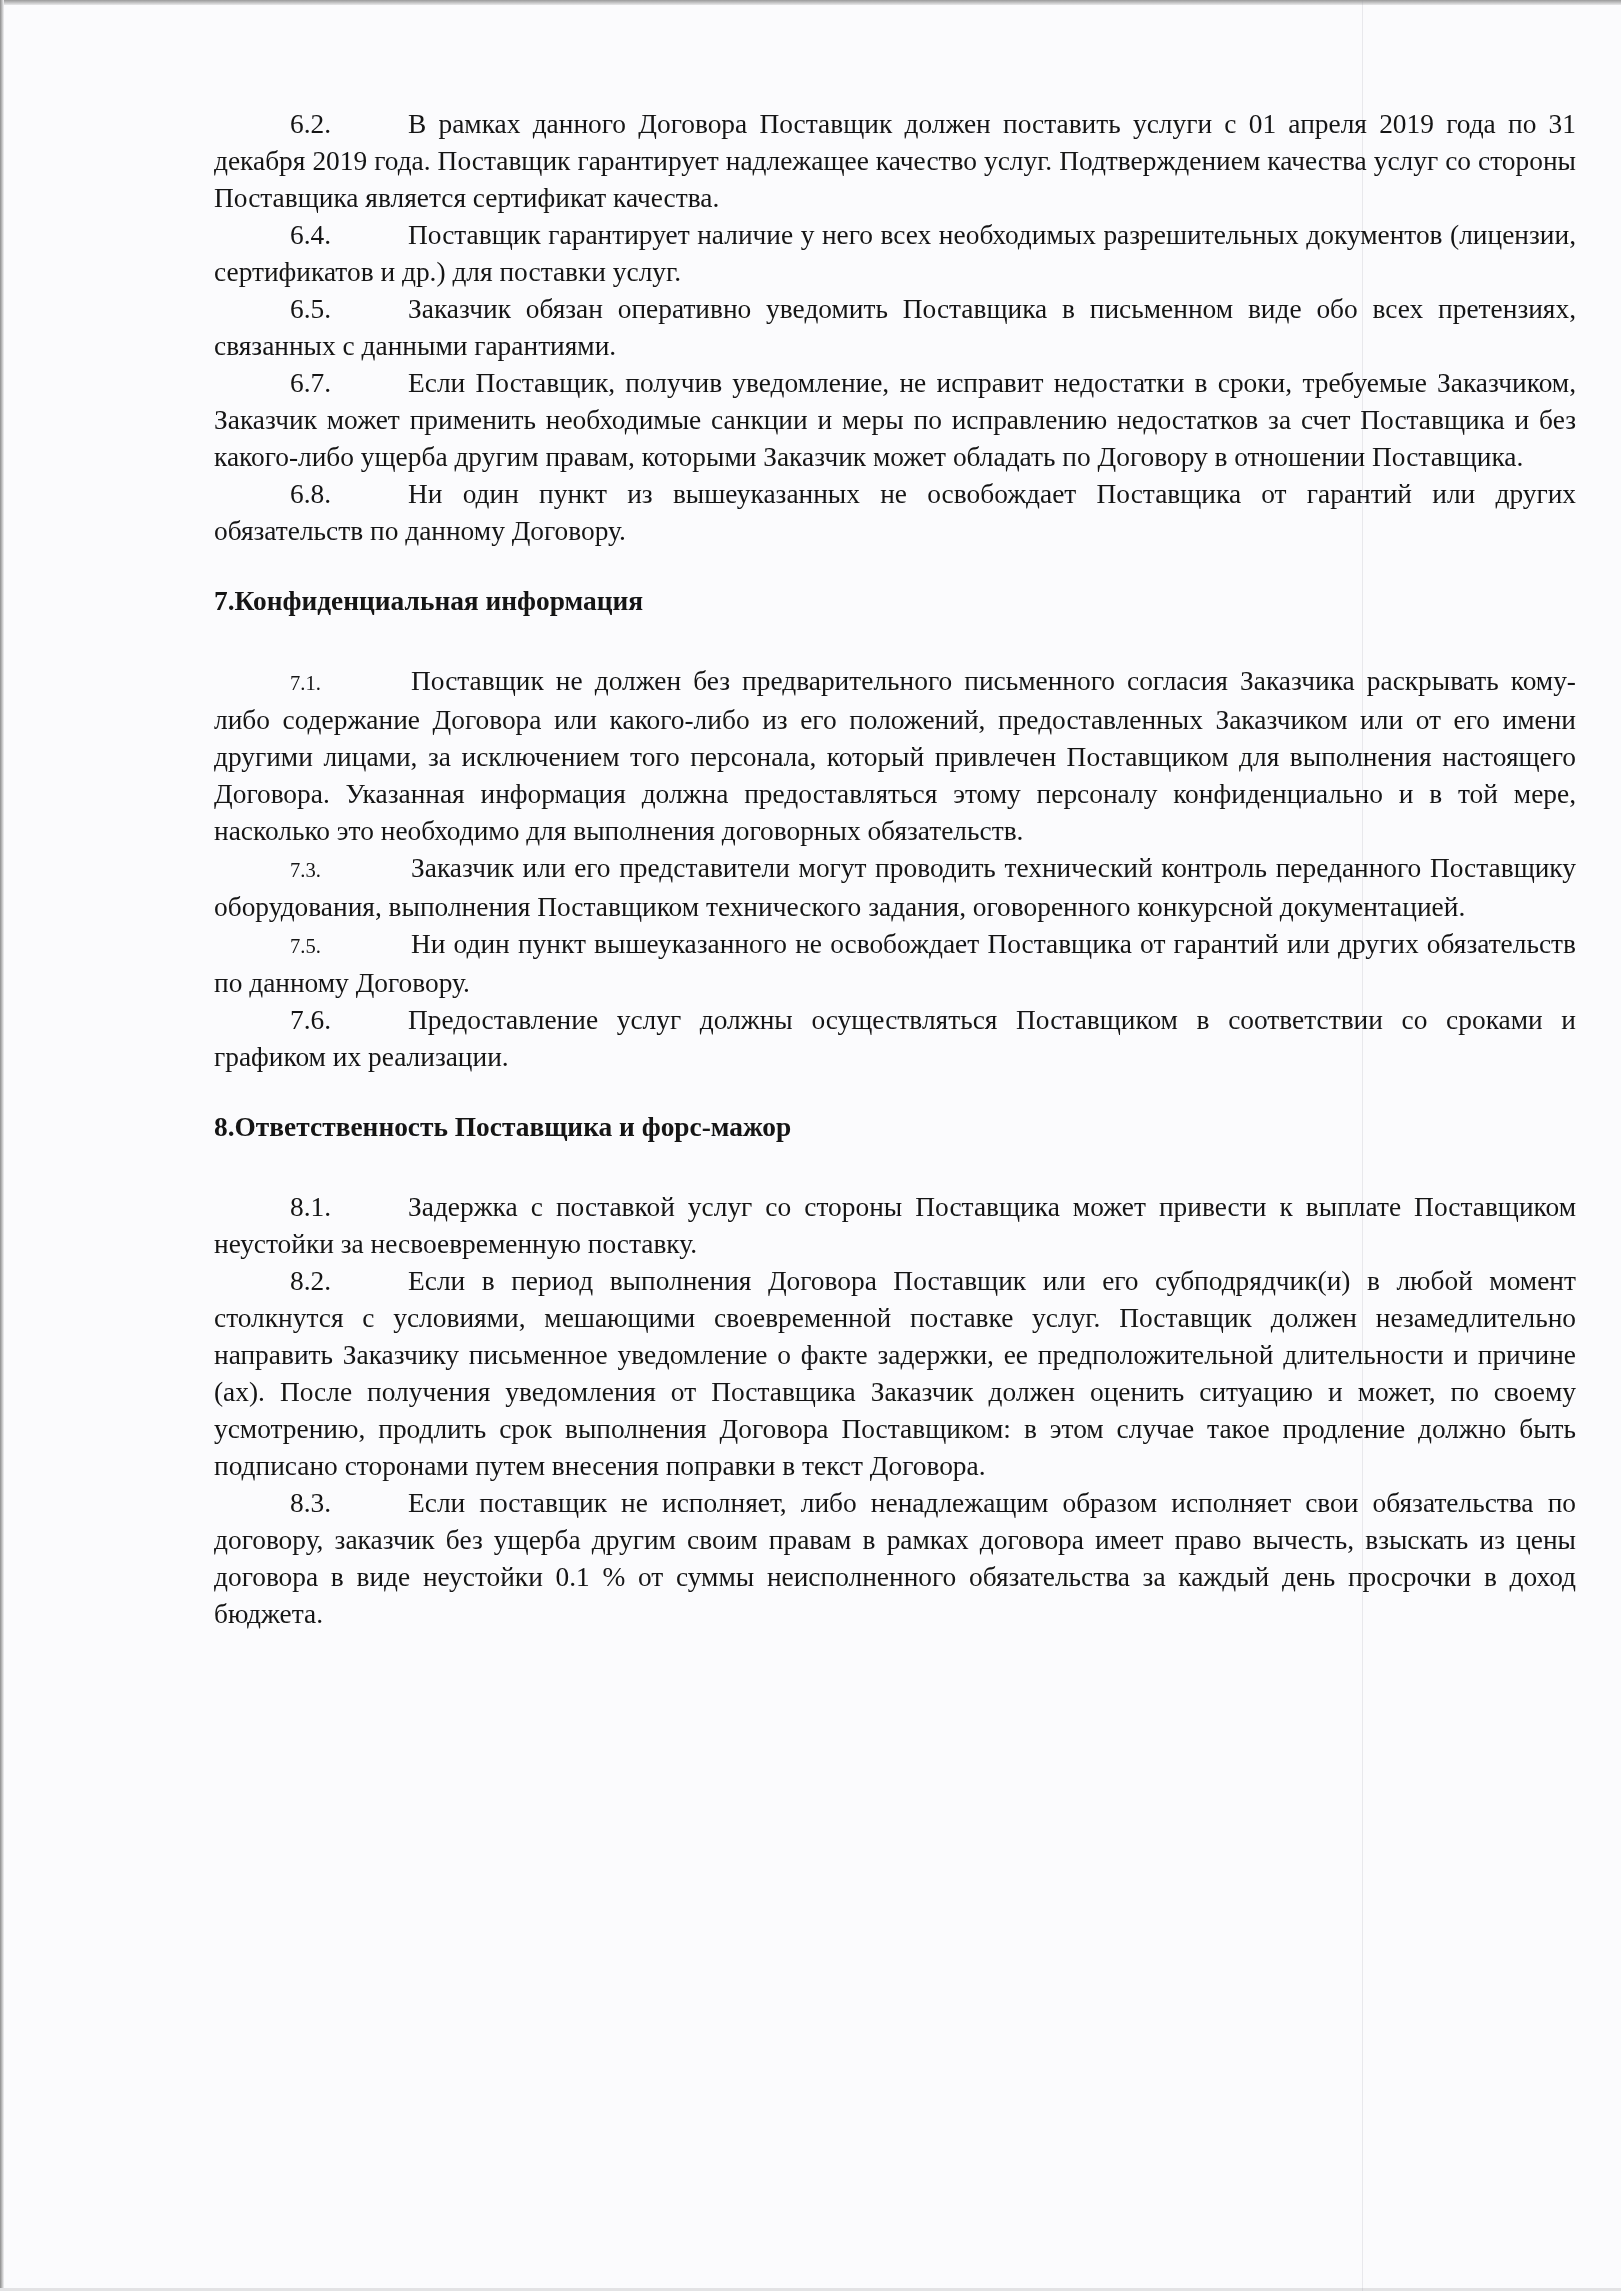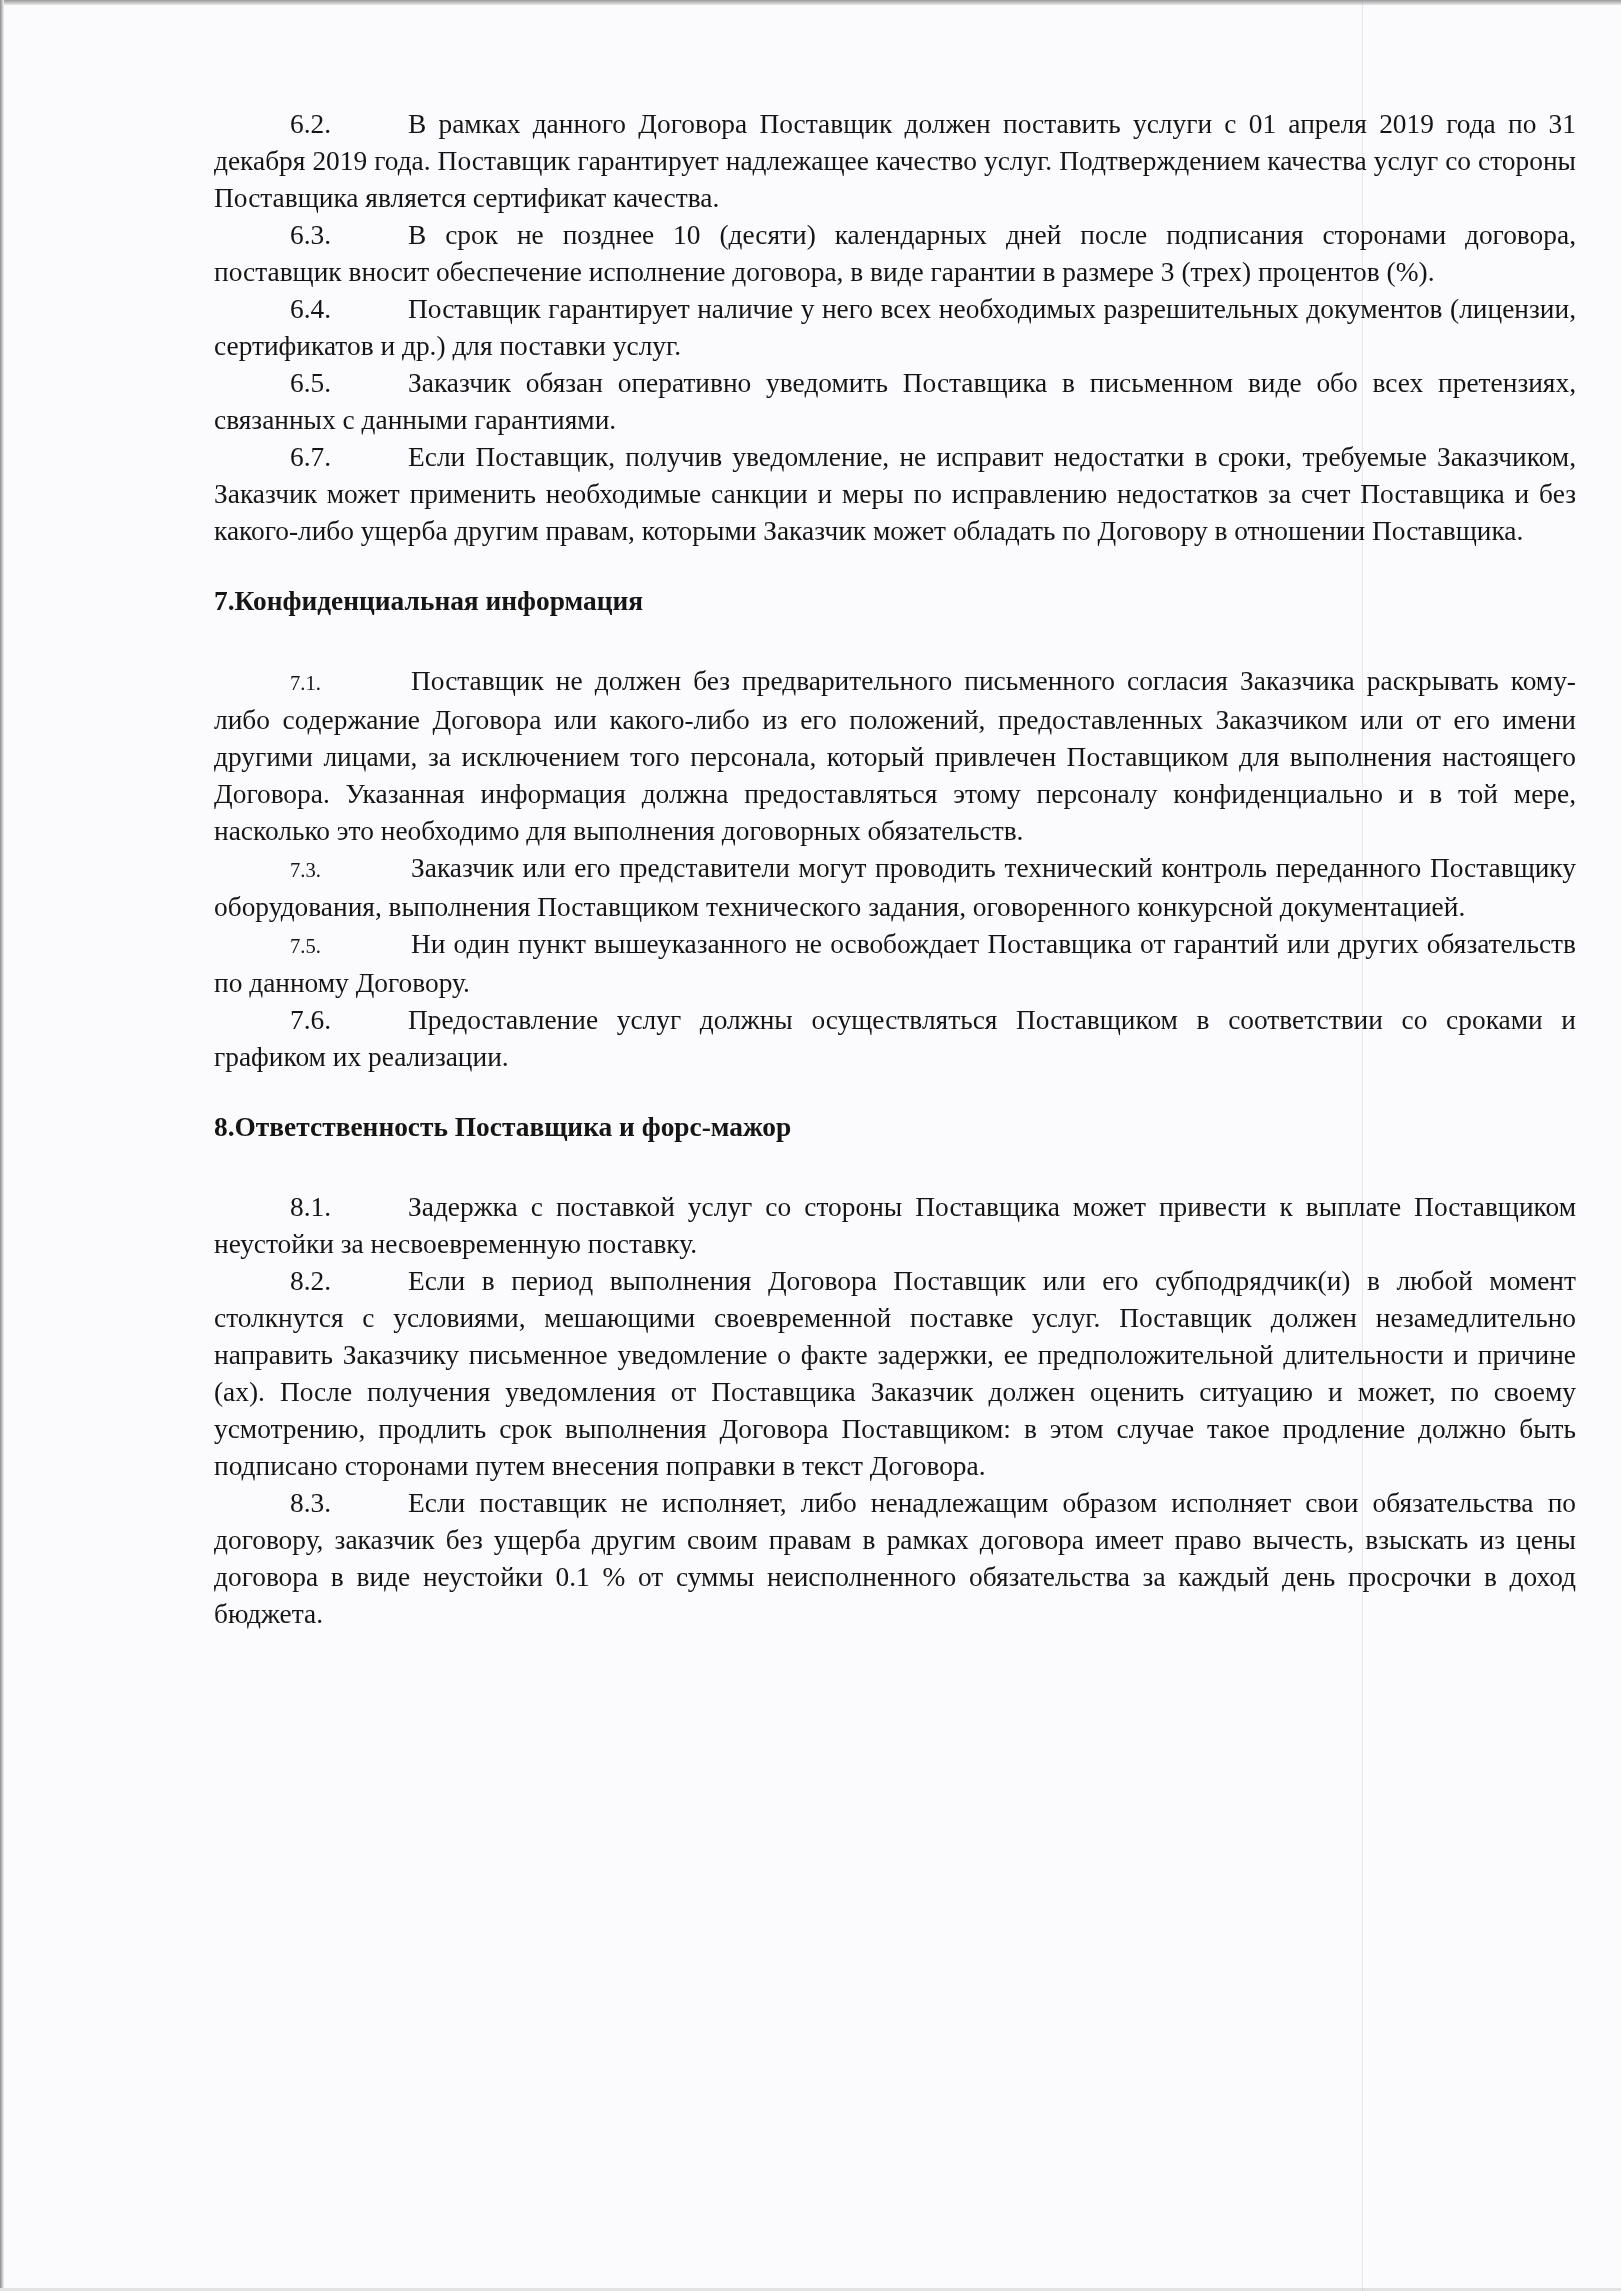--- a/index.html
+++ b/index.html
@@ -68,24 +68,24 @@
 
 <div class="scan-top"></div>
 <div class="scan-left"></div>
 <div class="scan-bottom"></div>
 <div class="crease"></div>
 
 <div class="page">
 
   <div>
     <p class="para"><span class="num">6.2.</span><span>В рамках данного Договора Поставщик должен поставить услуги с 01 апреля 2019 года по 31 декабря 2019 года. Поставщик гарантирует надлежащее качество услуг. Подтверждением качества услуг со стороны Поставщика является сертификат качества.</span></p>
-    <p class="para"><span class="num">6.3.</span><span>В срок не позднее 10 (десяти) календарных дней после подписания сторонами договора, поставщик вносит обеспечение исполнение договора, в виде гарантии в размере 3 (трех) процентов (%).</span></p>
     <p class="para"><span class="num">6.4.</span><span>Поставщик гарантирует наличие у него всех необходимых разрешительных документов (лицензии, сертификатов и др.) для поставки услуг.</span></p>
     <p class="para"><span class="num">6.5.</span><span>Заказчик обязан оперативно уведомить Поставщика в письменном виде обо всех претензиях, связанных с данными гарантиями.</span></p>
     <p class="para"><span class="num">6.7.</span><span>Если Поставщик, получив уведомление, не исправит недостатки в сроки, требуемые Заказчиком, Заказчик может применить необходимые санкции и меры по исправлению недостатков за счет Поставщика и без какого-либо ущерба другим правам, которыми Заказчик может обладать по Договору в отношении Поставщика.</span></p>
+    <p class="para"><span class="num">6.8.</span><span>Ни один пункт из вышеуказанных не освобождает Поставщика от гарантий или других обязательств по данному Договору.</span></p>
   </div>
 
   <div class="gap-before-title"></div>
 
   <div>
     <h2 class="section-title">7.Конфиденциальная информация</h2>
     <div class="gap-after-title"></div>
     <p class="para small-num"><span class="num">7.1.</span><span>Поставщик не должен без предварительного письменного согласия Заказчика раскрывать кому-либо содержание Договора или какого-либо из его положений, предоставленных Заказчиком или от его имени другими лицами, за исключением того персонала, который привлечен Поставщиком для выполнения настоящего Договора. Указанная информация должна предоставляться этому персоналу конфиденциально и в той мере, насколько это необходимо для выполнения договорных обязательств.</span></p>
     <p class="para small-num"><span class="num">7.3.</span><span>Заказчик или его представители могут проводить технический контроль переданного Поставщику оборудования, выполнения Поставщиком технического задания, оговоренного конкурсной документацией.</span></p>
     <p class="para small-num"><span class="num">7.5.</span><span>Ни один пункт вышеуказанного не освобождает Поставщика от гарантий или других обязательств по данному Договору.</span></p>

